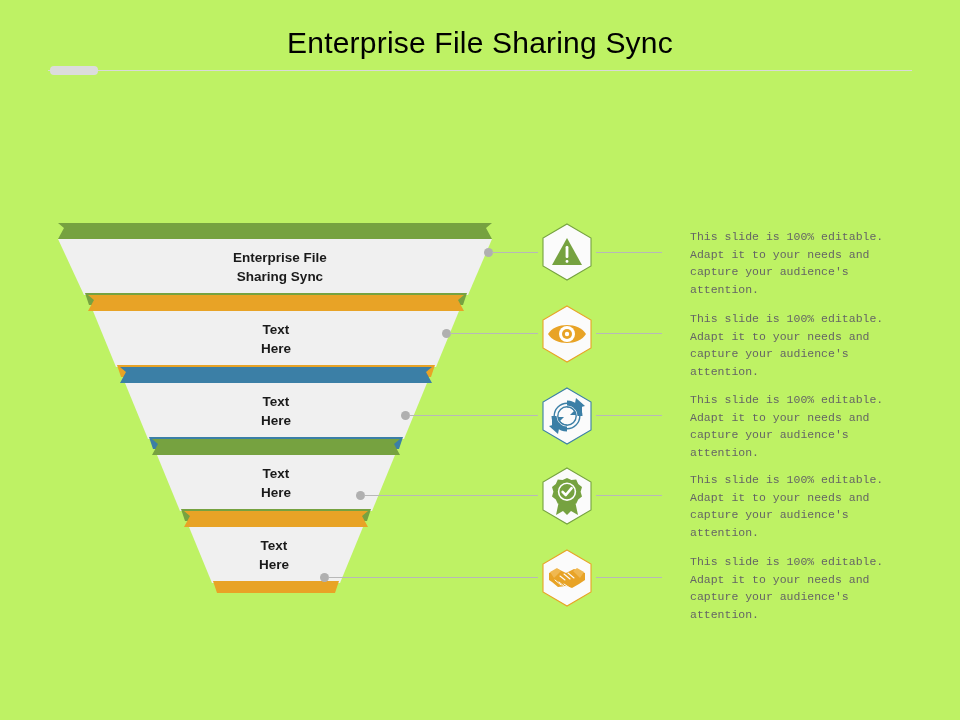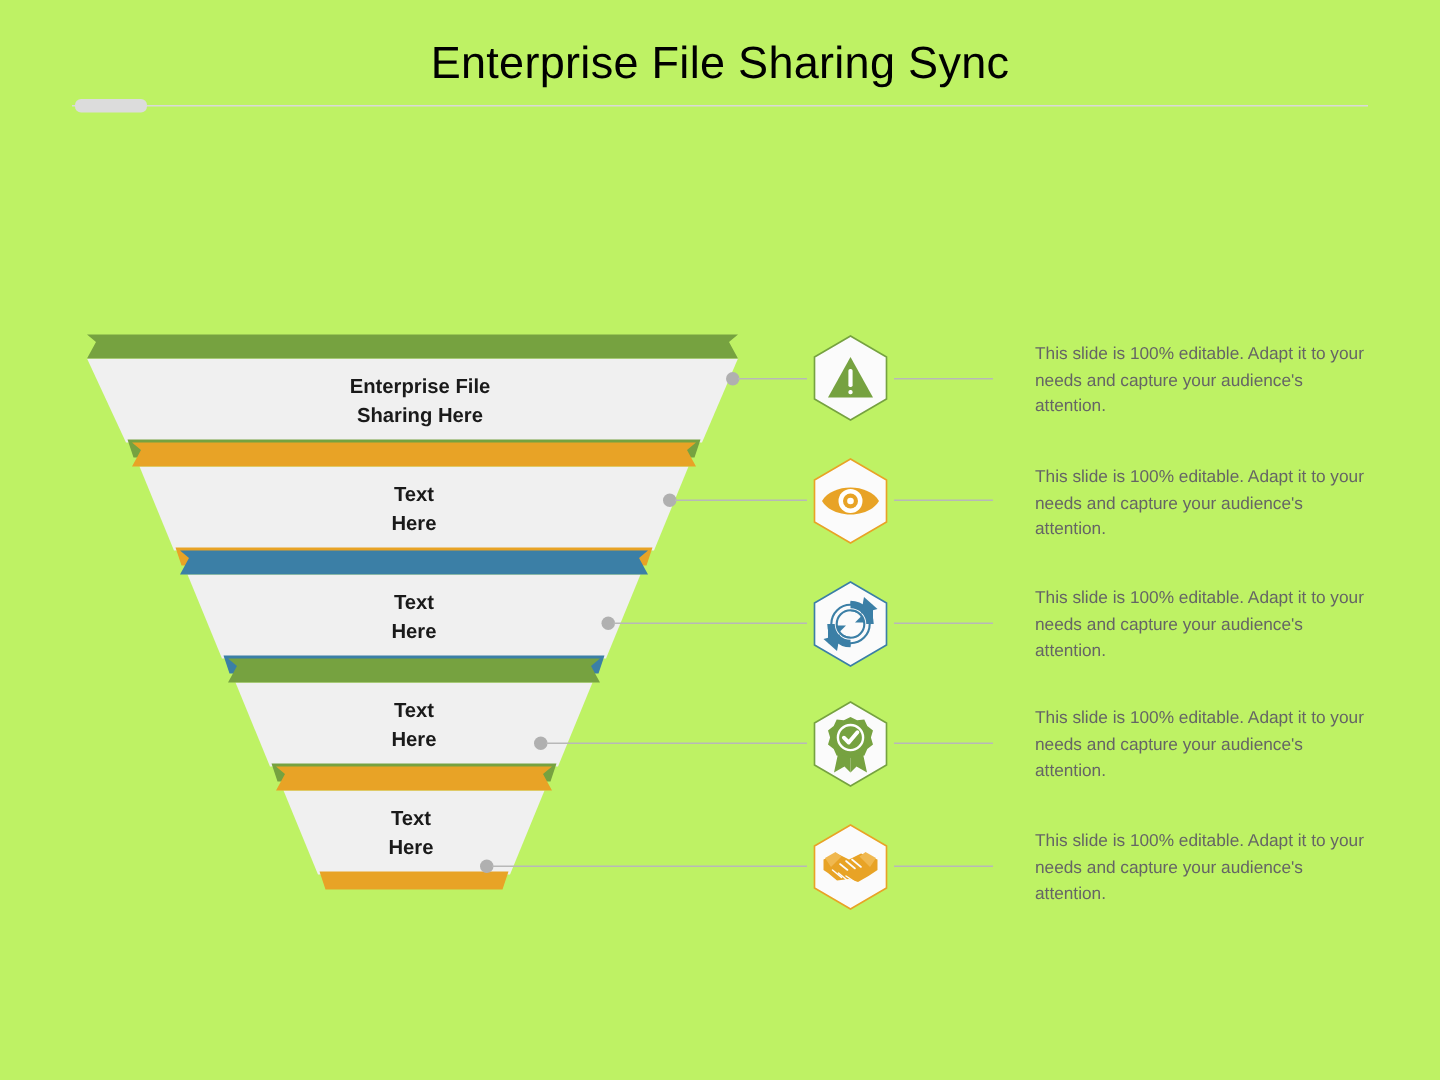--- a/index.html
+++ b/index.html
@@ -101,21 +101,21 @@
   }
   .hex svg { display: block; }
 
   
   .body-text {
     position: absolute;
     width: 222px;
     font-size: 11.5px;
     line-height: 17.5px;
     color: #656565;
-    font-family: Liberation Sans, sans-serif;
+    font-family: Liberation Mono, monospace;
   }
 </style>
 </head>
 <body>
 
 <div class="slide">
 
   <div class="header">
     <div class="slide-title">Enterprise File Sharing Sync</div>
     <div class="title-rule"></div>
@@ -142,21 +142,21 @@
       <polygon points="117,240 355,240 332,296 140,296" fill="#f0f0f0"></polygon>
       <polygon points="112,224 360,224 354,229 360,240 112,240 118,229" fill="#76a240"></polygon>
       <polygon points="141,294 331,294 327,306 145,306" fill="#76a240"></polygon>
 
       <polygon points="149,312 323,312 300,368 172,368" fill="#f0f0f0"></polygon>
       <polygon points="144,296 328,296 322,301 328,312 144,312 150,301" fill="#e8a326"></polygon>
       <polygon points="173,366 299,366 295,378 177,378" fill="#e8a326"></polygon>
     </svg>
 
     <div class="funnel-label" style="left:160px; top:33px; width:160px;">Enterprise File
-Sharing Here</div>
+Sharing Sync</div>
 
     <div class="funnel-label" style="left:156px; top:105px; width:160px;">Text
 Here</div>
 
     <div class="funnel-label" style="left:156px; top:177px; width:160px;">Text
 Here</div>
 
     <div class="funnel-label" style="left:156px; top:249px; width:160px;">Text
 Here</div>
 

